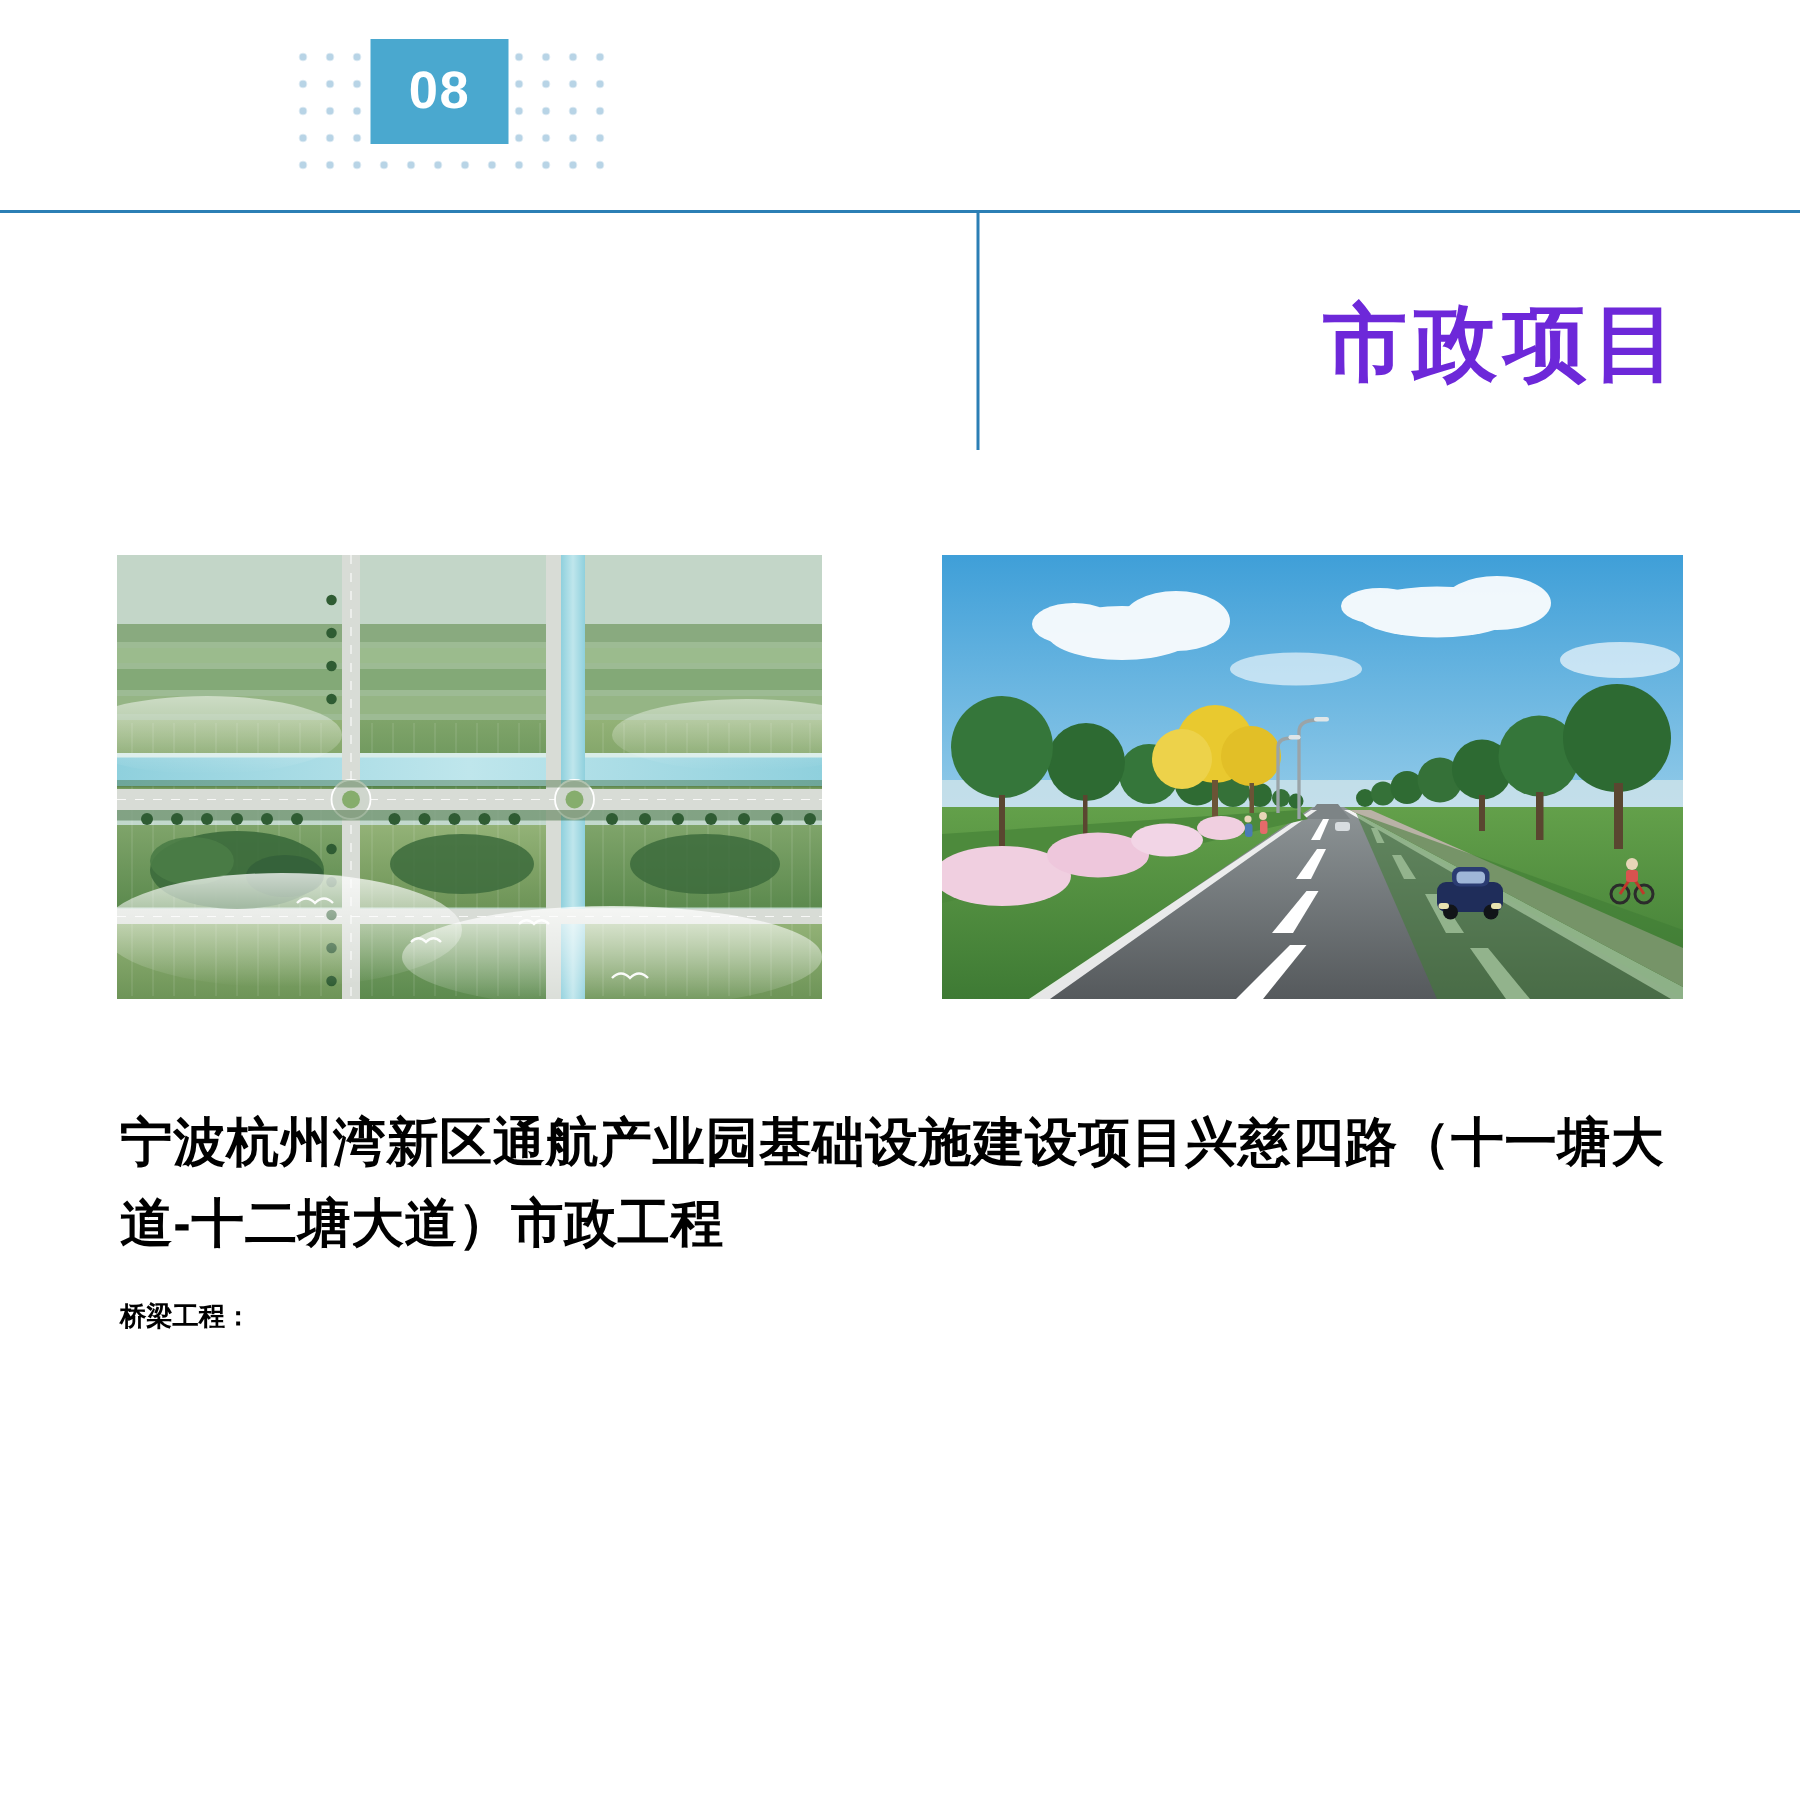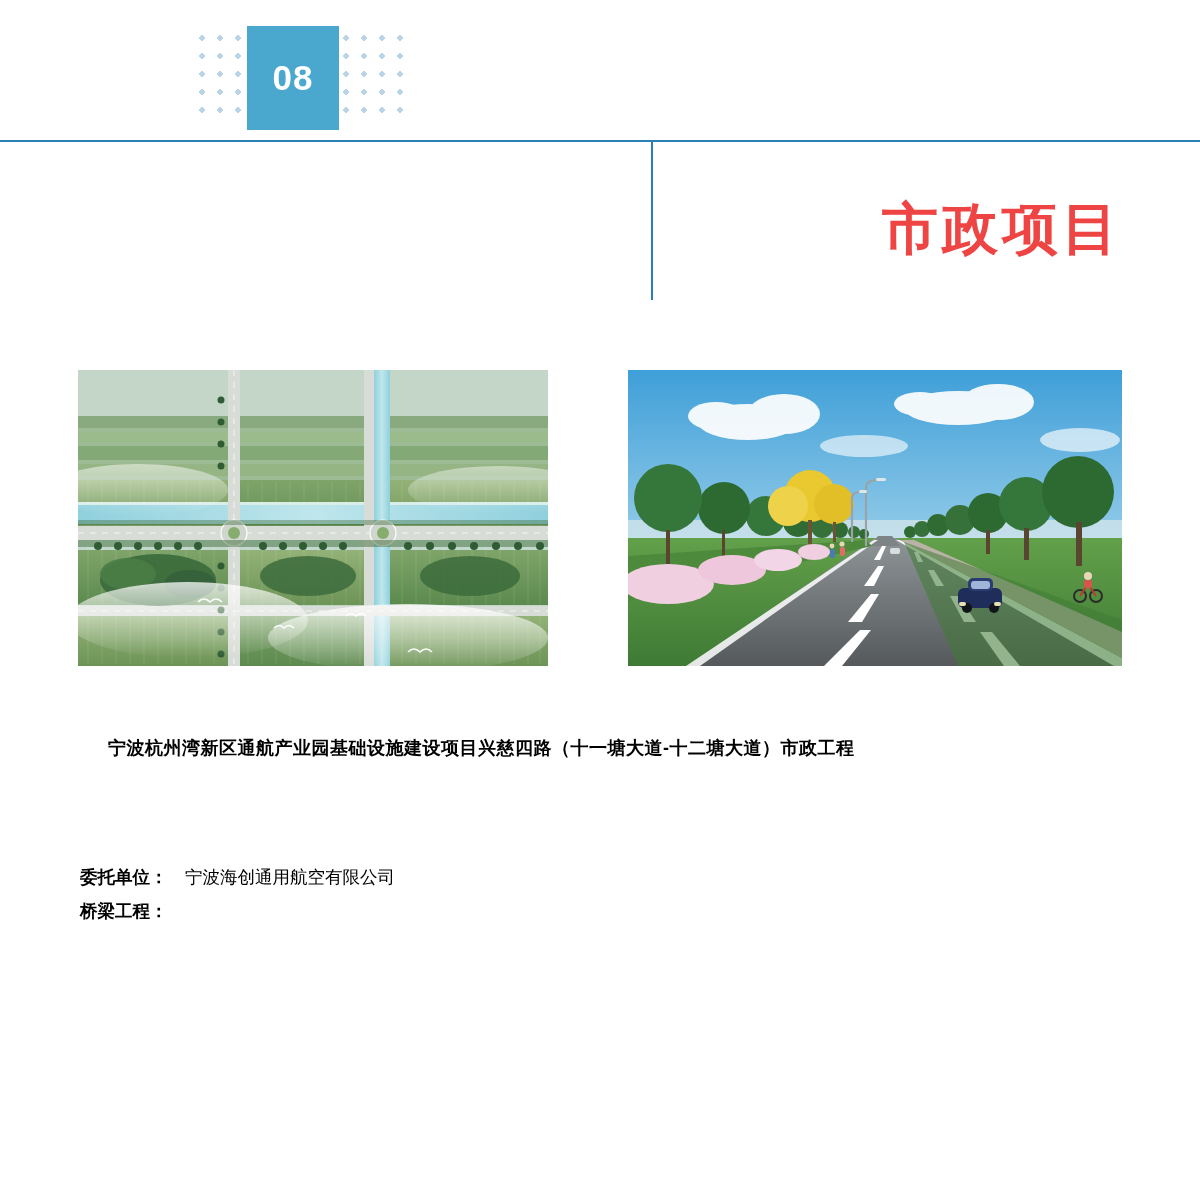--- a/index.html
+++ b/index.html
@@ -40,21 +40,21 @@
     height: 98px;
     background-image: radial-gradient(#b8d4e6 2.6px, transparent 2.7px);
     background-size: 18px 18px;
     background-position: 3px 3px;
   }
   .page-num-box {
     position: absolute;
     left: 57px;
     top: 0px;
     width: 92px;
-    height: 104px;
+    height: 70px;
     background: #4aa8cf;
     color: #ffffff;
     font-size: 35px;
     font-weight: bold;
     display: flex;
     align-items: center;
     justify-content: center;
     letter-spacing: 1px;
   }
 
@@ -76,21 +76,21 @@
     height: 160px;
     background: #2b7fb5;
   }
 
   .section-title {
     position: absolute;
     right: 78px;
     top: 192px;
     font-size: 56px;
     font-weight: bold;
-    color: #ef4444;
+    color: #6d28d9;
     letter-spacing: 4px;
     font-family: "Liberation Sans", "DejaVu Sans", sans-serif;
   }
 
   
   .images {
     position: absolute;
     left: 0;
     top: 0;
     width: 1200px;
@@ -116,26 +116,25 @@
     height: 296px;
   }
   .photo svg { display: block; width: 100%; height: 100%; }
 
   
   .project-title {
     position: absolute;
     left: 80px;
     top: 735px;
     width: 1045px;
-    font-size: 18px;
+    font-size: 35px;
     font-weight: bold;
     color: #000000;
     line-height: 1.55;
     letter-spacing: 0.5px;
-    margin-left: 28px;
   }
 
   
   .info {
     position: absolute;
     left: 80px;
     top: 862px;
     width: 1050px;
     font-size: 17.5px;
     color: #000000;
@@ -488,23 +487,19 @@
         <rect x="202" y="179" width="5" height="9" rx="2" fill="#4a7bb5"></rect>
       </g>
     </svg>
   </div>
 </div>
 
 <div class="project-title">宁波杭州湾新区通航产业园基础设施建设项目兴慈四路（十一塘大道-十二塘大道）市政工程</div>
 
 <div class="info">
 
-  <div class="info-row block" id="row-client">
-    <div class="info-label">委托单位：</div>
-    <div class="info-value">宁波海创通用航空有限公司</div>
-  </div>
 
   <div class="info-row block" id="row-service">
     <div class="info-label">桥梁工程：</div>
   </div>
 
 
 </div>
 
 </body></html>

